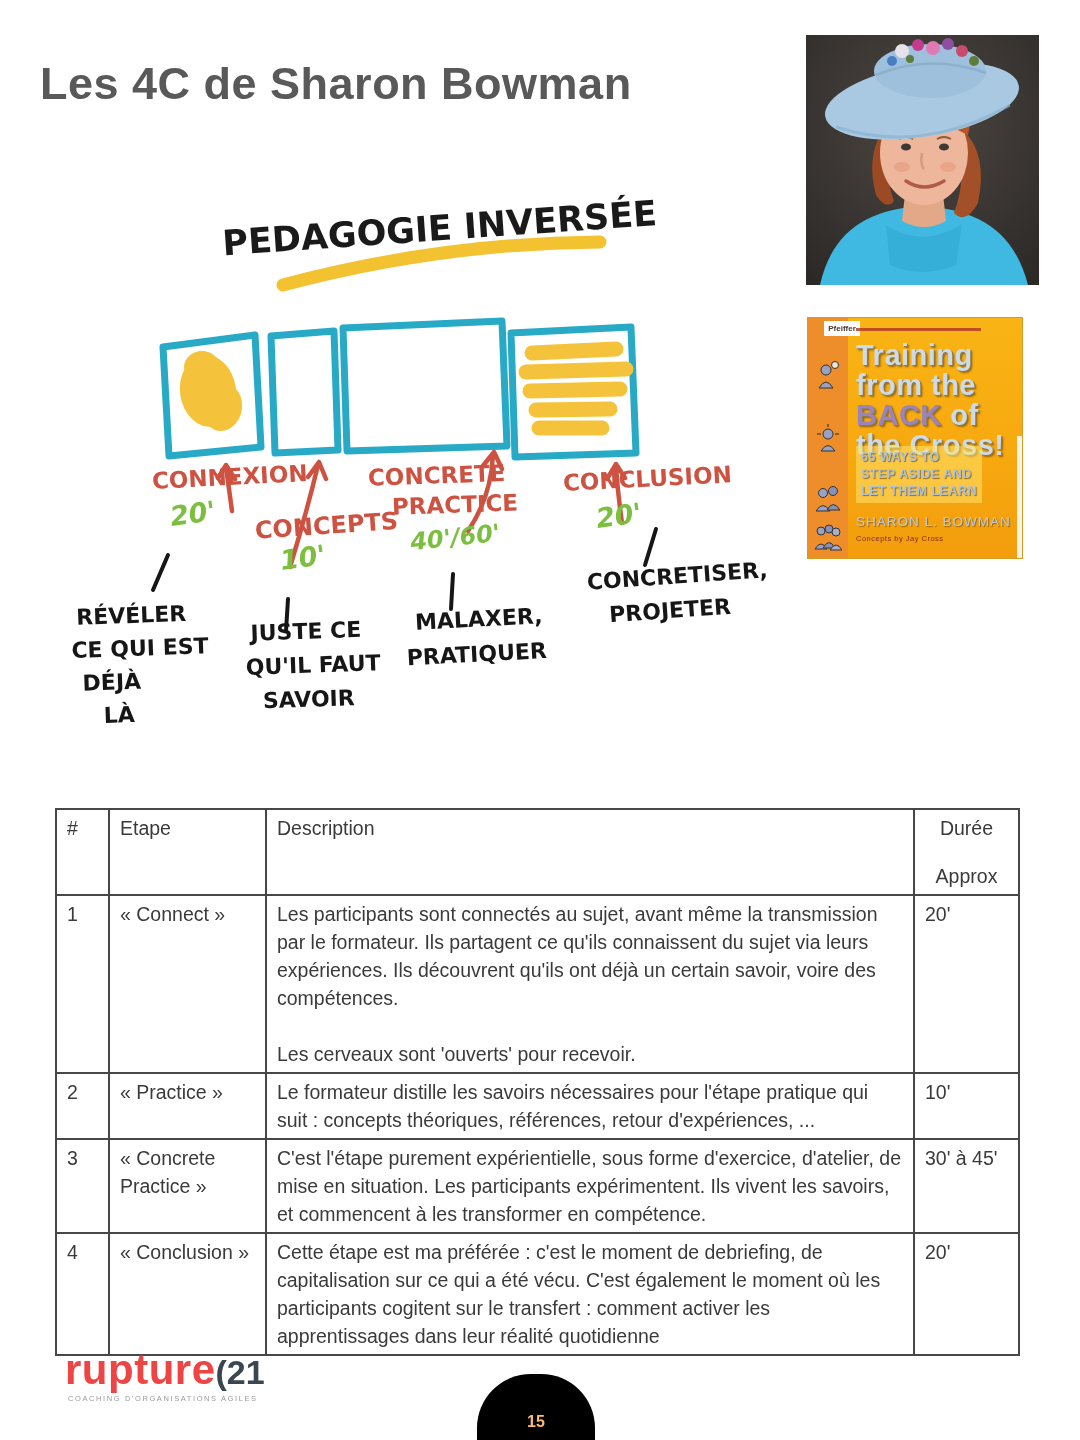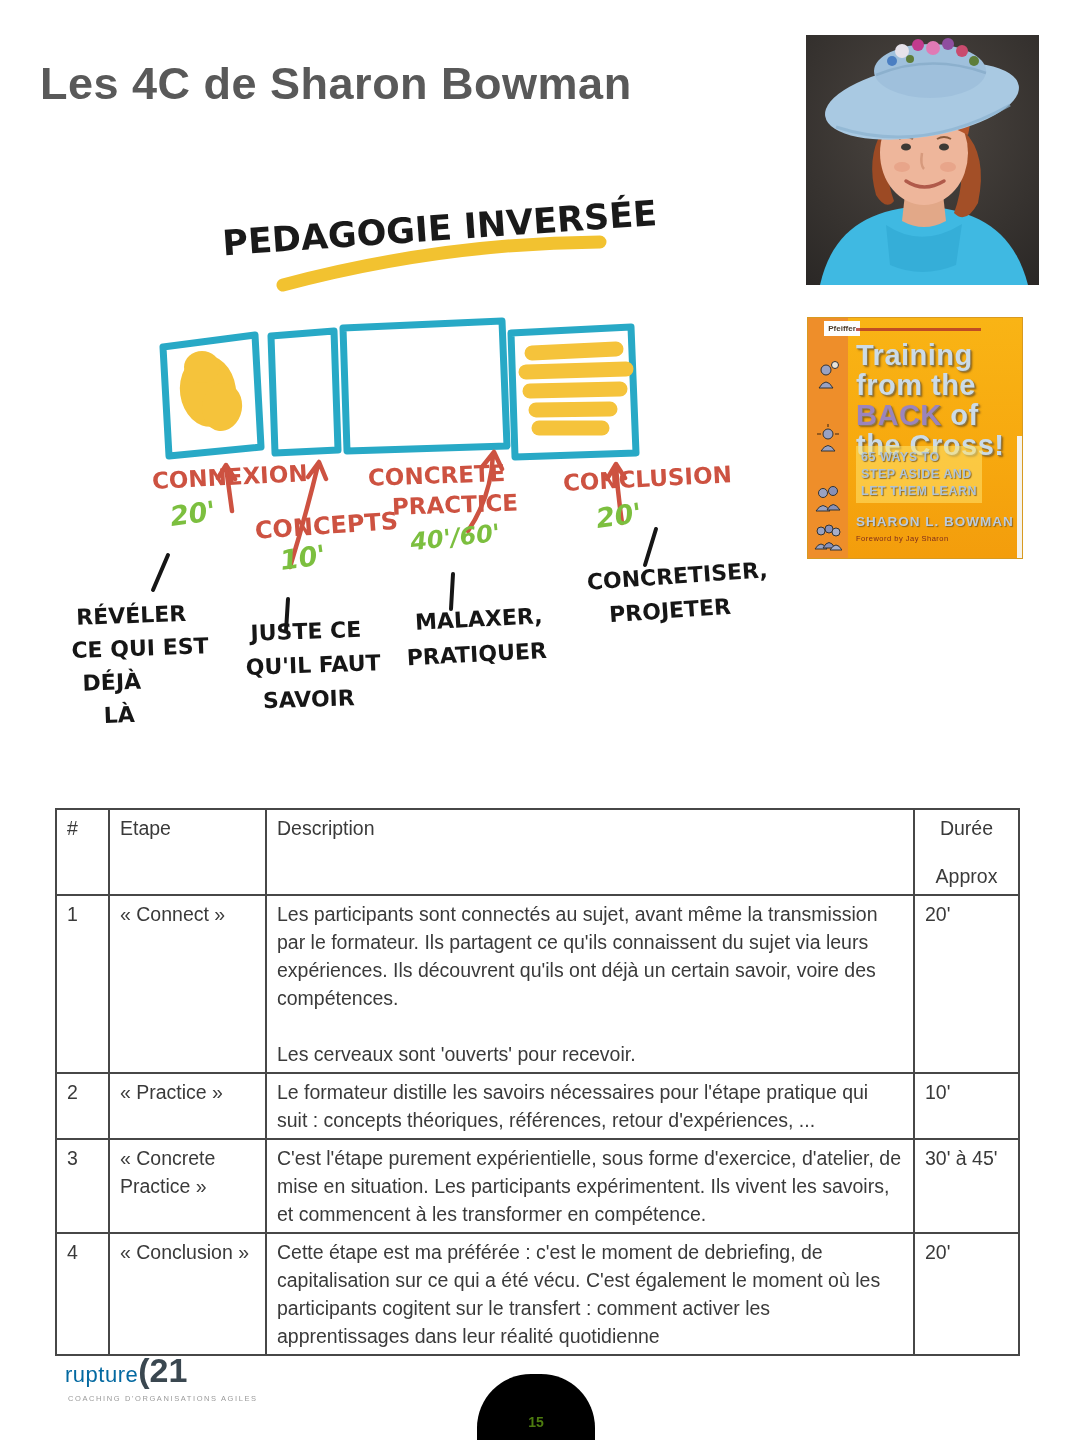--- a/index.html
+++ b/index.html
@@ -26,21 +26,21 @@
             font-size:8px;font-weight:bold;color:#4a3a2a;display:flex;align-items:center;
             justify-content:center;}
   .book-redline{position:absolute;left:48px;top:10px;width:125px;height:3px;background:#b23327;opacity:.8;}
   .book-title{position:absolute;left:48px;top:22px;line-height:30px;font-size:29px;font-weight:bold;
               color:#ccdbe7;letter-spacing:.5px;
               text-shadow:1px 1px 0 #8e7a4a,2px 2px 2px rgba(90,60,20,.65);}
   .book-title .accent{color:#9b84bd;}
   .book-sub{position:absolute;left:48px;top:128px;background:rgba(255,228,110,.55);
             padding:3px 5px;font-size:12.5px;font-weight:bold;color:#aec3d8;line-height:17px;
             letter-spacing:.5px;text-shadow:1px 1px 1px rgba(120,85,25,.8);}
-  .book-author{position:absolute;left:48px;top:196px;font-size:13.5px;font-weight:bold;
+  .book-author{position:absolute;left:48px;top:196px;font-size:13.5px;font-weight:normal;
                color:#bccbdc;letter-spacing:1px;text-shadow:1px 1px 1px rgba(120,85,25,.8);}
   .book-foreword{position:absolute;left:48px;top:216px;font-size:7.5px;color:#7c2a1e;letter-spacing:.5px;}
   .book-pageedge{position:absolute;right:0;top:118px;width:5px;height:122px;background:#f5f2ea;}
   .band-icon{position:absolute;left:6px;width:28px;height:30px;}
 
   
   table.steps{position:absolute;left:55px;top:808px;width:963px;border-collapse:collapse;
               table-layout:fixed;color:#3a3a3a;}
   table.steps col.c-num{width:53px;}
   table.steps col.c-etape{width:157px;}
@@ -52,27 +52,27 @@
   table.steps thead th{height:72px;}
   th.h-duree .duree-wrap{display:flex;flex-direction:column;justify-content:space-between;
               height:100%;align-items:center;gap:20px;}
   td.cell-num{padding-left:12px;}
   td.cell-duree{text-align:center;}
   .desc-p{margin:0;}
   .desc-p2{margin:28px 0 0 0;}
 
   
   .brand{position:absolute;left:65px;top:1352px;line-height:36px;}
-  .brand .brand-main{font-size:22px;color:#0369a1;font-weight:normal;letter-spacing:.5px;}
+  .brand .brand-main{font-size:42px;color:#ef4444;font-weight:bold;letter-spacing:.5px;}
   .brand .brand-paren{font-size:34px;color:#3a4750;font-weight:bold;}
   .brand-tagline{position:absolute;left:68px;top:1394px;font-size:7.5px;letter-spacing:1.6px;
                  color:#9a9a9a;}
   .page-tab{position:absolute;left:477px;top:1374px;width:118px;height:66px;background:#000;
             border-radius:54px 54px 0 0;display:flex;align-items:center;justify-content:center;}
-  .page-tab span{color:#4d7c0f;font-size:14px;font-weight:bold;margin-top:29px;}
+  .page-tab span{color:#fdba74;font-size:16px;font-weight:bold;margin-top:29px;}
 </style>
 </head>
 <body>
 
 <div class="page">
 
   <div class="page-title">Les 4C de Sharon Bowman</div>
 
   <div class="portrait">
     <svg width="233" height="250" viewBox="0 0 233 250">
@@ -226,21 +226,21 @@
       <div><span>from the</span></div>
       <div><span class="accent">BACK</span><span> of</span></div>
       <div><span>the Cross!</span></div>
     </div>
     <div class="book-sub">
       <div>65 WAYS TO</div>
       <div>STEP ASIDE AND</div>
       <div>LET THEM LEARN</div>
     </div>
     <div class="book-author">SHARON L. BOWMAN</div>
-    <div class="book-foreword">Foreword by Jay Sharon</div>
+    <div class="book-foreword">Concepts by Jay Cross</div>
     <div class="book-pageedge"></div>
   </div>
 
   <table class="steps">
     <colgroup>
         <col class="c-num">
         <col class="c-etape">
         <col class="c-desc">
         <col class="c-duree">
       </colgroup>

